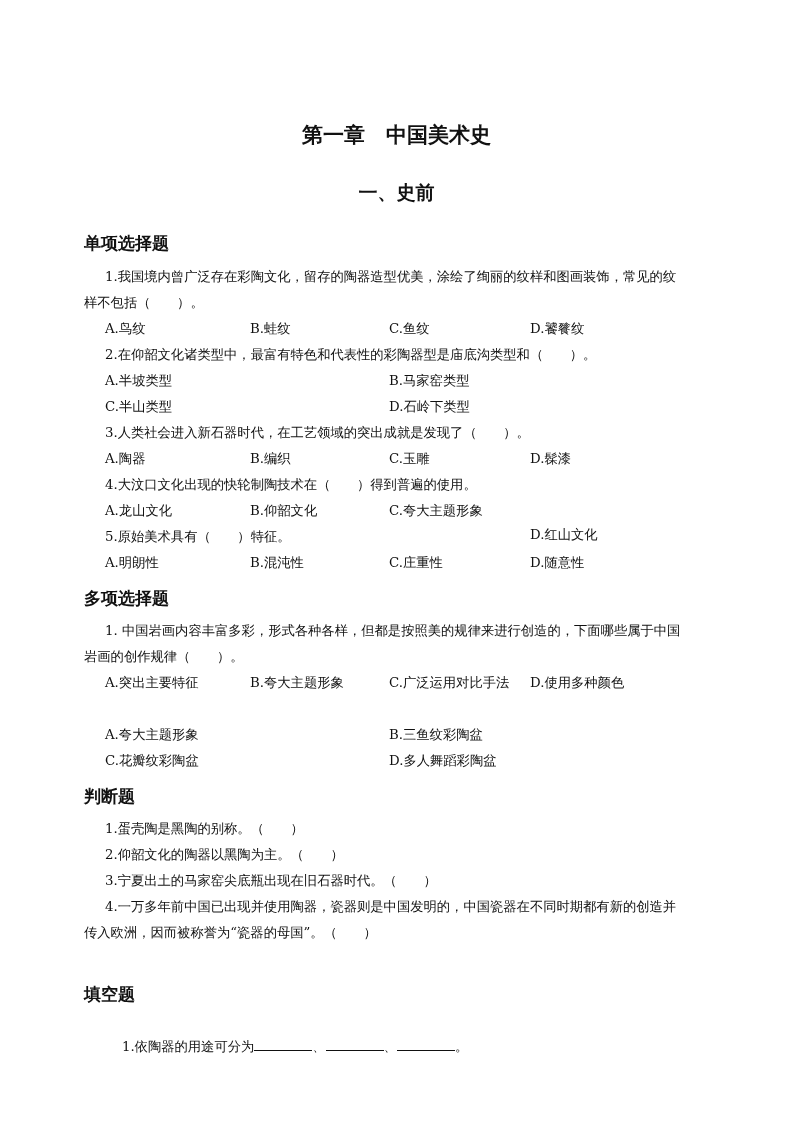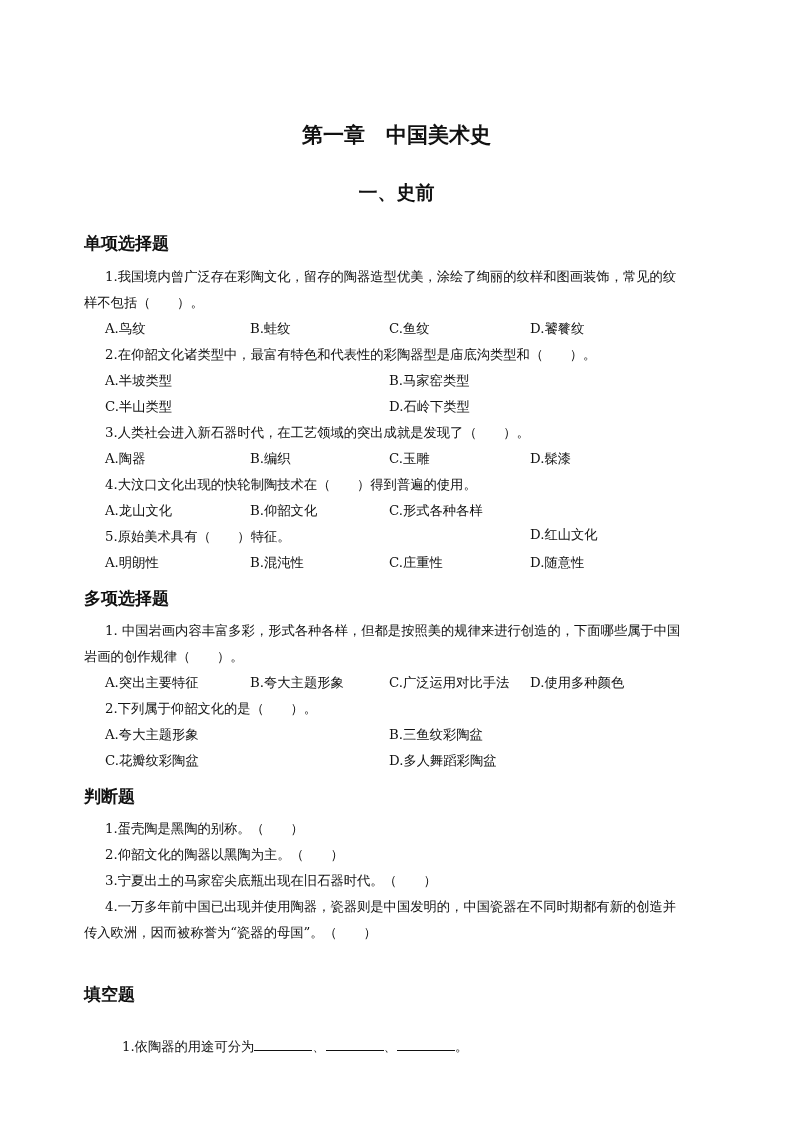--- a/index.html
+++ b/index.html
@@ -60,39 +60,38 @@
 
   <div class="line ind" style="top:424px;">3.人类社会进入新石器时代，在工艺领域的突出成就是发现了（　　）。</div>
   <div class="opt" style="top:450px;left:105px;">A.陶器</div>
   <div class="opt" style="top:450px;left:250px;">B.编织</div>
   <div class="opt" style="top:450px;left:389px;">C.玉雕</div>
   <div class="opt" style="top:450px;left:530px;">D.髹漆</div>
 
   <div class="line ind" style="top:476px;">4.大汶口文化出现的快轮制陶技术在（　　）得到普遍的使用。</div>
   <div class="opt" style="top:502px;left:105px;">A.龙山文化</div>
   <div class="opt" style="top:502px;left:250px;">B.仰韶文化</div>
-  <div class="opt" style="top:502px;left:389px;">C.形式各种各样</div>
+  <div class="opt" style="top:502px;left:389px;">C.夸大主题形象</div>
   <div class="opt" style="top:526px;left:530px;">D.红山文化</div>
 
   <div class="line ind" style="top:528px;">5.原始美术具有（　　）特征。</div>
   <div class="opt" style="top:554px;left:105px;">A.明朗性</div>
   <div class="opt" style="top:554px;left:250px;">B.混沌性</div>
   <div class="opt" style="top:554px;left:389px;">C.庄重性</div>
   <div class="opt" style="top:554px;left:530px;">D.随意性</div>
 
   <div class="qtype" style="top:587px;">多项选择题</div>
 
   <div class="line ind" style="top:622px;">1. 中国岩画内容丰富多彩，形式各种各样，但都是按照美的规律来进行创造的，下面哪些属于中国</div>
   <div class="line noind" style="top:648px;">岩画的创作规律（　　）。</div>
   <div class="opt" style="top:674px;left:105px;">A.突出主要特征</div>
   <div class="opt" style="top:674px;left:250px;">B.夸大主题形象</div>
   <div class="opt" style="top:674px;left:389px;">C.广泛运用对比手法</div>
   <div class="opt" style="top:674px;left:530px;">D.使用多种颜色</div>
 
-  <div class="line ind" style="top:700px;">2.下列属于仰韶文化的是（　　）。</div>
   <div class="opt" style="top:726px;left:105px;">A.夸大主题形象</div>
   <div class="opt" style="top:726px;left:389px;">B.三鱼纹彩陶盆</div>
   <div class="opt" style="top:752px;left:105px;">C.花瓣纹彩陶盆</div>
   <div class="opt" style="top:752px;left:389px;">D.多人舞蹈彩陶盆</div>
 
   <div class="qtype" style="top:785px;">判断题</div>
 
   <div class="line ind" style="top:820px;">1.蛋壳陶是黑陶的别称。（　　）</div>
   <div class="line ind" style="top:846px;">2.仰韶文化的陶器以黑陶为主。（　　）</div>
   <div class="line ind" style="top:872px;">3.宁夏出土的马家窑尖底瓶出现在旧石器时代。（　　）</div>

